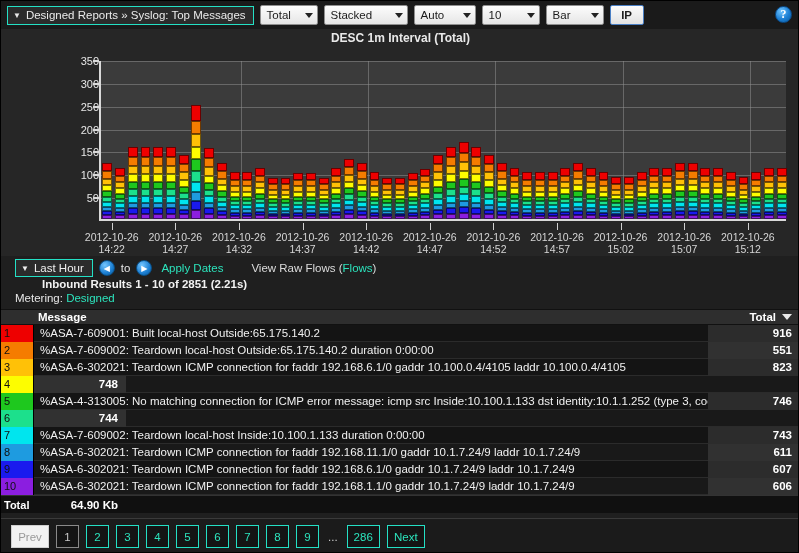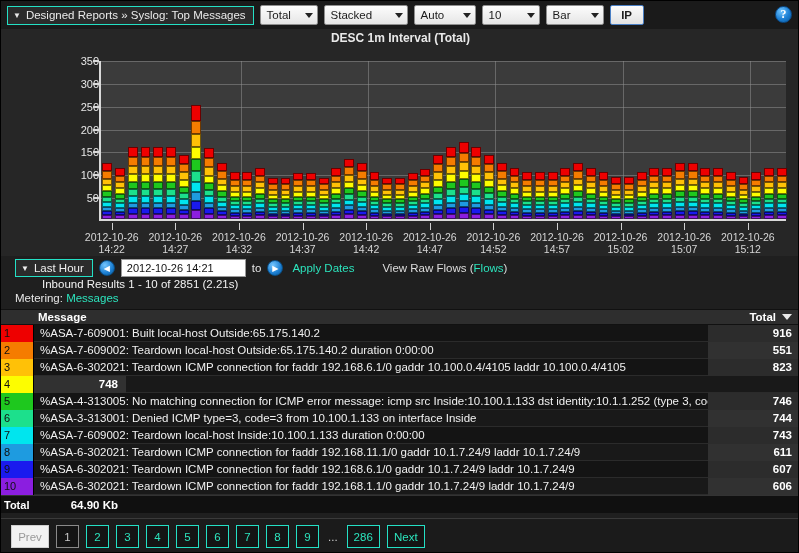--- a/index.html
+++ b/index.html
@@ -153,21 +153,21 @@
     color: #111; font-size: 11px;
     display: flex; align-items: center; padding-left: 5px;
   }
   .to-label { color: #e4e4e4; font-size: 11.5px; }
   .apply-link { color: #2ce4bd; font-size: 11.5px; margin-left: 3px; }
   .rawflows { color: #dcdcdc; font-size: 11.5px; margin-left: 22px; }
   .rawflows .flows { color: #2ce4bd; }
 
   #results-line {
     position: absolute; left: 14px; top: 277px;
-    color: #f2f2f2; font-size: 11.5px; font-weight: normal; padding-left: 27px;
+    color: #f2f2f2; font-size: 11.5px; font-weight: bold; padding-left: 27px;
   }
   #metering-line {
     position: absolute; left: 14px; top: 291px;
     color: #e6e6e6; font-size: 11.5px;
   }
   #metering-line .val { color: #2ce4bd; }
 
   
   #table {
     position: absolute; left: 0; top: 308px; width: 799px;
@@ -1022,33 +1022,32 @@
         </div>
       </div>
   </div>
 
   <div id="dates-row">
     <div class="lasthour">
       <span class="caret">▼</span>
       <span>Last Hour</span>
     </div>
     <div class="navcirc">◀</div>
-    <div class="datebox">2012-10-26 14:21</div>
     <span class="to-label">to</span>
     <div class="navcirc">▶</div>
     <span class="apply-link">Apply Dates</span>
     <span class="rawflows">
       <span>View Raw Flows (</span><span class="flows">Flows</span><span>)</span>
     </span>
   </div>
 
   <div id="results-line">Inbound Results 1 - 10 of 2851 (2.21s)</div>
   <div id="metering-line">
     <span>Metering:</span>
-    <span class="val">Messages</span>
+    <span class="val">Designed</span>
   </div>
 
   <div id="table">
     <div class="thead">
       <span class="th-msg">Message</span>
       <span class="th-total">Total</span>
       <span class="th-sort"></span>
     </div>
     <div id="tbody">
         <div class="row">
@@ -1070,21 +1069,20 @@
           <div class="rank" style="background: rgb(253, 253, 0);">4</div>
           <div class="tot">748</div>
         </div>
         <div class="row">
           <div class="rank" style="background: rgb(30, 200, 30);">5</div>
           <div class="msg">%ASA-4-313005: No matching connection for ICMP error message: icmp src Inside:10.100.1.133 dst identity:10.1.1.252 (type 3, code 3) on</div>
           <div class="tot">746</div>
         </div>
         <div class="row">
           <div class="rank" style="background: rgb(28, 224, 140);">6</div>
-          <div class="msg">%ASA-3-313001: Denied ICMP type=3, code=3 from 10.100.1.133 on interface Inside</div>
           <div class="tot">744</div>
         </div>
         <div class="row">
           <div class="rank" style="background: rgb(0, 229, 238);">7</div>
           <div class="msg">%ASA-7-609002: Teardown local-host Inside:10.100.1.133 duration 0:00:00</div>
           <div class="tot">743</div>
         </div>
         <div class="row">
           <div class="rank" style="background: rgb(30, 155, 224);">8</div>
           <div class="msg">%ASA-6-302021: Teardown ICMP connection for faddr 192.168.11.1/0 gaddr 10.1.7.24/9 laddr 10.1.7.24/9</div>

